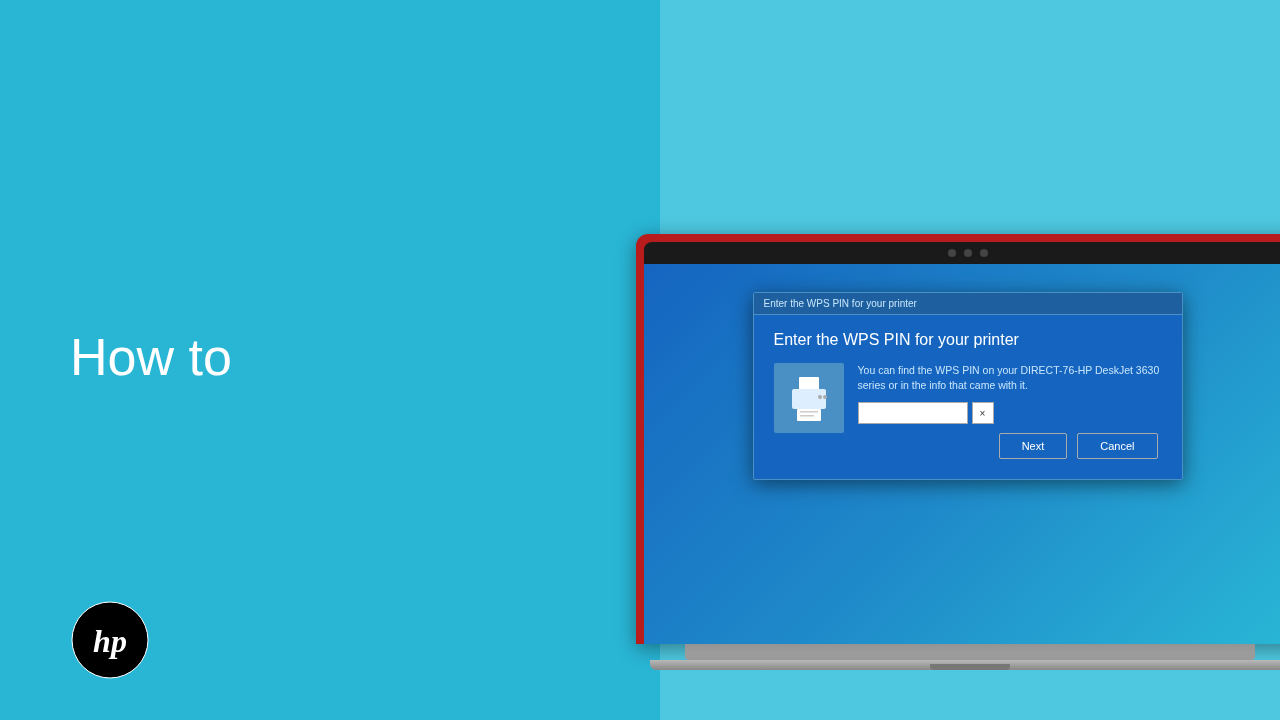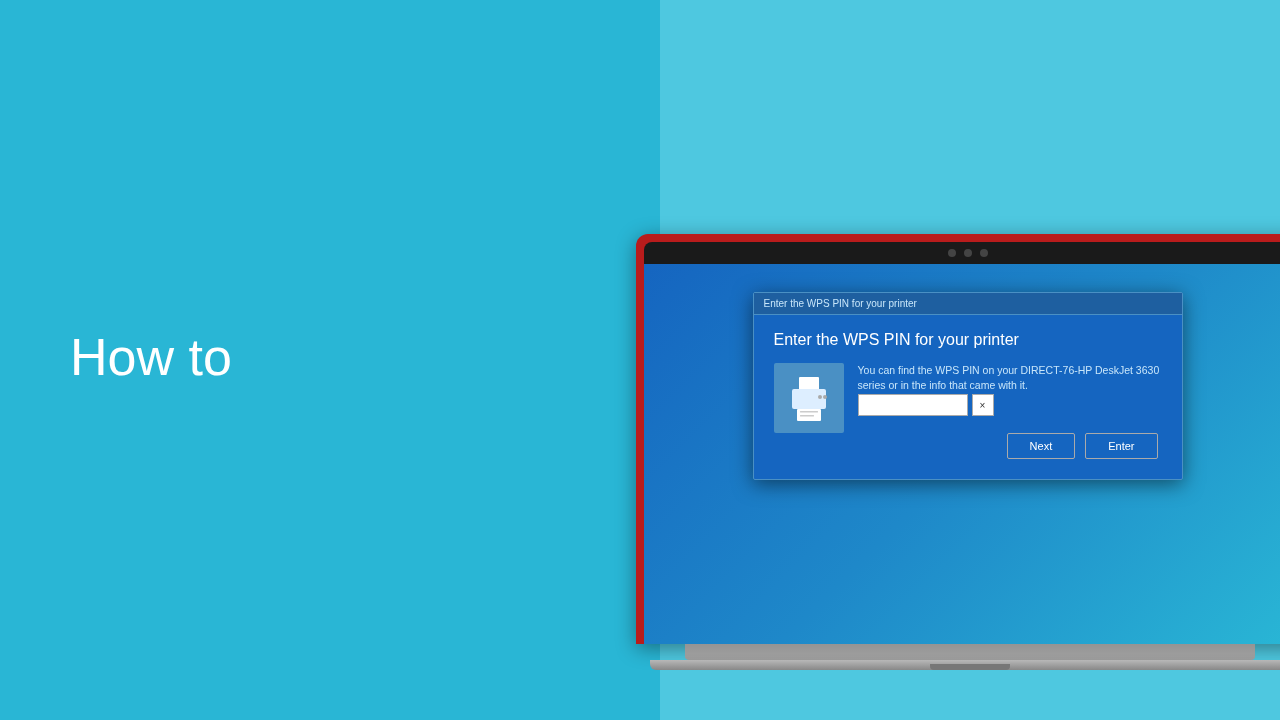--- a/index.html
+++ b/index.html
@@ -165,21 +165,21 @@
     }
 
     .dialog-right {
       flex: 1;
     }
 
     .dialog-desc {
       font-size: 10.5px;
       color: #c8e6fa;
       line-height: 1.4;
-      margin-bottom: 2px;
+      margin-bottom: 10px;
     }
 
     .pin-input-row {
       display: flex;
       align-items: center;
       gap: 4px;
     }
 
     .pin-input {
       width: 110px;
@@ -253,20 +253,26 @@
       width: 80px;
       height: 80px;
     }
   </style>
 </head>
 <body>
 
 <div class="left-panel">
   <div class="how-to">How to</div>
 
+  <div class="hp-logo">
+    <svg class="hp-logo-circle" viewBox="0 0 80 80" xmlns="http://www.w3.org/2000/svg">
+      <circle cx="40" cy="40" r="38" fill="black" stroke="white" stroke-width="1"></circle>
+      <text x="40" y="52" text-anchor="middle" fill="white" font-size="32" font-weight="bold" font-style="italic" font-family="serif">hp</text>
+    </svg>
+  </div>
 </div>
 
 <div class="right-panel">
   <div class="laptop-container">
 
     <div class="laptop-screen-outer">
 
       <div class="laptop-camera-bar">
         <div class="camera-dot"></div>
         <div class="camera-dot"></div>
@@ -303,21 +309,21 @@
                   <div class="dialog-desc">You can find the WPS PIN on your DIRECT-76-HP DeskJet 3630 series or in the info that came with it.</div>
                   <div class="pin-input-row">
                     <input class="pin-input" type="text" placeholder="" style="">
                     <div class="pin-clear-btn">×</div>
                   </div>
                 </div>
               </div>
 
               <div class="dialog-buttons">
                 <button class="btn-next">Next</button>
-                <button class="btn-cancel">Enter</button>
+                <button class="btn-cancel">Cancel</button>
               </div>
             </div>
           </div>
 
         </div>
 
       </div>
     </div>
 
     <div class="laptop-base"></div>

